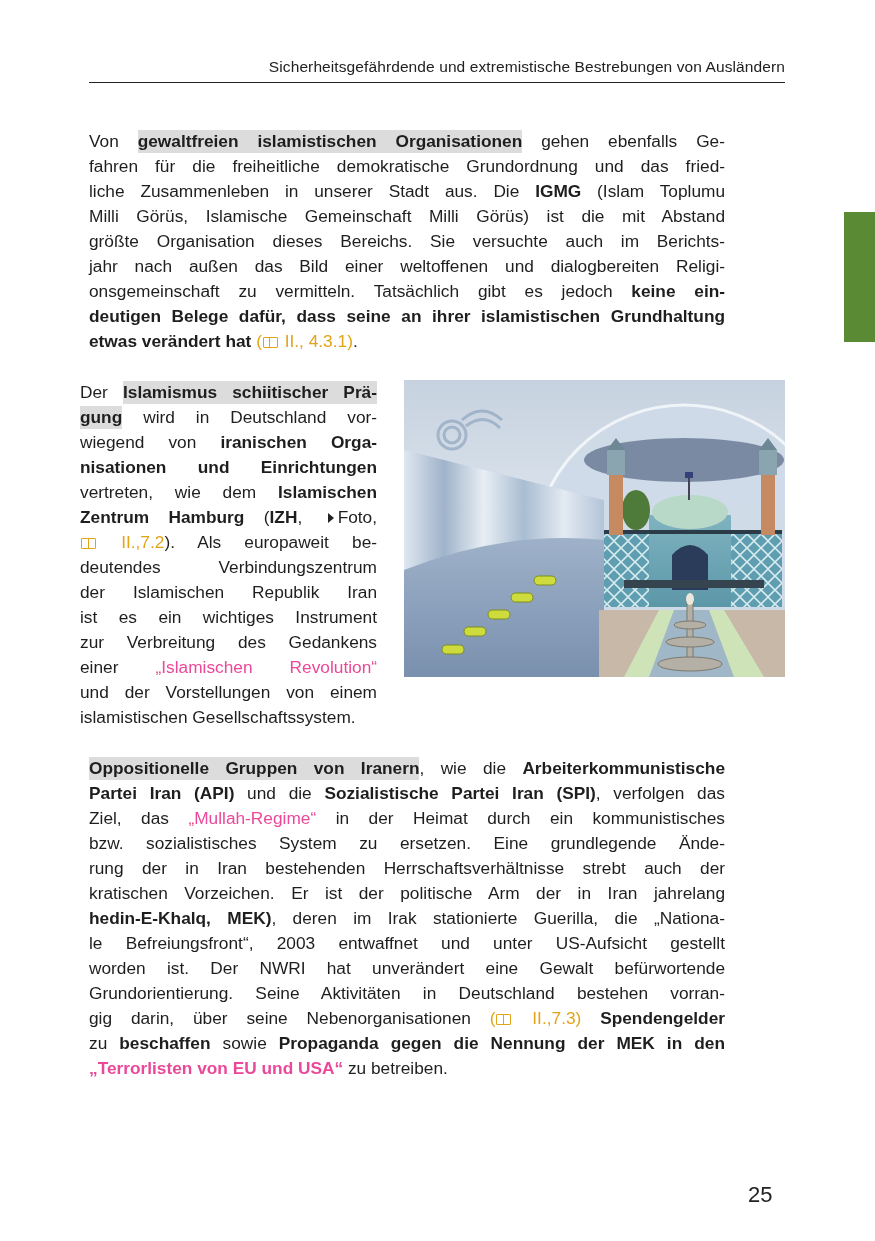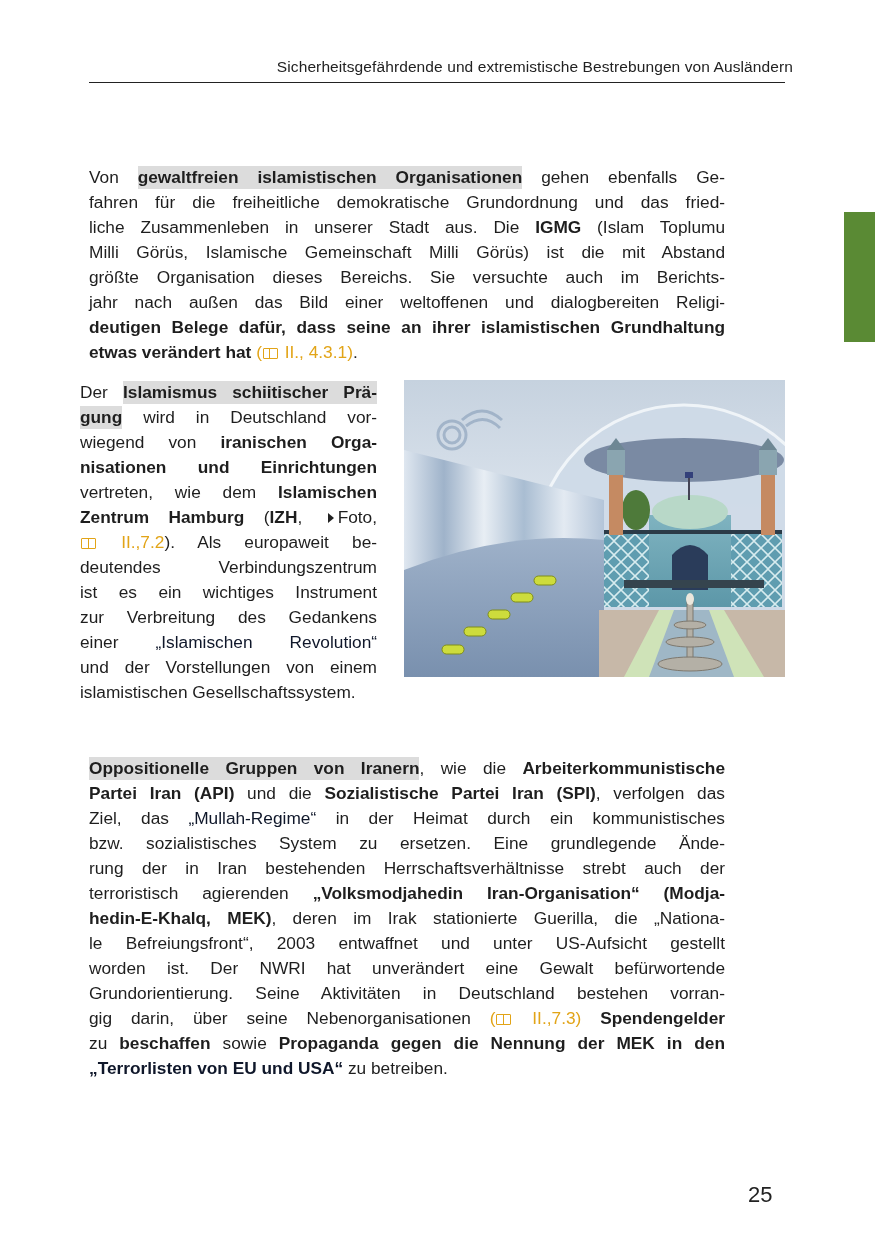--- a/index.html
+++ b/index.html
@@ -2,21 +2,21 @@
 <html><head>
   <meta charset="utf-8">
   <style>
     html, body { margin: 0; padding: 0; background: #ffffff; }
     body {
       width: 875px; height: 1241px; position: relative; overflow: hidden;
       font-family: "Liberation Sans", "DejaVu Sans", sans-serif;
       color: #1e1e1e;
     }
     .running-header {
-      position: absolute; left: 97px; top: 58px; width: 696px;
+      position: absolute; left: 89px; top: 58px; width: 696px;
       text-align: right; font-size: 15.5px; color: #222; letter-spacing: 0.1px;
     }
     .header-rule {
       position: absolute; left: 89px; top: 82px; width: 696px; height: 0;
       border-top: 1.3px solid #222;
     }
     .side-tab {
       position: absolute; left: 844px; top: 212px; width: 31px; height: 130px;
       background: #5a8a34;
     }
@@ -25,21 +25,21 @@
     }
     .para { position: absolute; font-size: 17.3px; line-height: 25px; }
     .line {
       display: block; height: 25px; white-space: nowrap;
       text-align: justify; text-align-last: justify;
     }
     .line.last { text-align-last: left; }
     .b { font-weight: bold; }
     .hl { background: #dcdcdc; font-weight: bold; padding: 1px 0 2px; }
     .ref { color: #e2a417; }
-    .quote { color: #0f172a; }
+    .quote { color: #ec4899; }
     .quote.b { font-weight: bold; }
     .book-icon {
       display: inline-block; width: 15px; height: 11px; margin: 0 2px -1px 1px;
       border: 1.5px solid #e2a417; border-radius: 1px; position: relative;
       box-sizing: border-box; vertical-align: baseline;
     }
     .book-icon::after {
       content: ""; position: absolute; left: 5.5px; top: 0; width: 0; height: 100%;
       border-left: 1.3px solid #e2a417;
     }
@@ -54,40 +54,42 @@
       overflow: hidden; background: linear-gradient(180deg,#b9c9dc 0%,#d4dfea 40%,#aebfd4 100%);
     }
   </style>
 </head>
 <body>
 
 <div class="running-header">Sicherheitsgefährdende und extremistische Bestrebungen von Ausländern</div>
 <div class="header-rule"></div>
 <div class="side-tab"></div>
 
-<div class="para" id="p1" style="left:89px; top:129px; width:636px;margin-top:36px;">
+<div class="para" id="p1" style="left:89px; top:129px; width:636px;">
     <span class="line"><span>Von </span><span class="hl">gewaltfreien islamistischen Organisationen</span><span> gehen ebenfalls Ge-</span></span>
     <span class="line"><span>fahren für die freiheitliche demokratische Grundordnung und das fried-</span></span>
     <span class="line"><span>liche Zusammenleben in unserer Stadt aus. Die </span><span class="b">IGMG</span><span> (Islam Toplumu</span></span>
     <span class="line"><span>Milli Görüs, Islamische Gemeinschaft Milli Görüs) ist die mit Abstand</span></span>
     <span class="line"><span>größte Organisation dieses Bereichs. Sie versuchte auch im Berichts-</span></span>
     <span class="line"><span>jahr nach außen das Bild einer weltoffenen und dialogbereiten Religi-</span></span>
+    <span class="line"><span>onsgemeinschaft zu vermitteln. Tatsächlich gibt es jedoch </span><span class="b">keine ein-</span></span>
     <span class="line"><span class="b">deutigen Belege dafür, dass seine an ihrer islamistischen Grundhaltung</span></span>
     <span class="line last"><span class="b">etwas verändert hat</span><span class="ref"> (</span><span class="book-icon"></span><span class="ref"> II., 4.3.1)</span><span>.</span></span>
   </div>
 
 <div class="para" id="p2" style="left:80px; top:380px; width:297px;">
     <span class="line"><span>Der </span><span class="hl">Islamismus schiitischer Prä-</span></span>
     <span class="line"><span class="hl">gung</span><span> wird in Deutschland vor-</span></span>
     <span class="line"><span>wiegend von </span><span class="b">iranischen Orga-</span></span>
     <span class="line"><span class="b">nisationen und Einrichtungen</span></span>
     <span class="line"><span>vertreten, wie dem </span><span class="b">Islamischen</span></span>
     <span class="line"><span class="b">Zentrum Hamburg</span><span> (</span><span class="b">IZH</span><span>, </span><span class="arrow-icon"></span><span>Foto,</span></span>
     <span class="line"><span class="book-icon"></span><span class="ref"> II.,7.2</span><span>). Als europaweit be-</span></span>
     <span class="line"><span>deutendes Verbindungszentrum</span></span>
+    <span class="line"><span>der Islamischen Republik Iran</span></span>
     <span class="line"><span>ist es ein wichtiges Instrument</span></span>
     <span class="line"><span>zur Verbreitung des Gedankens</span></span>
     <span class="line"><span>einer </span><span class="quote">„Islamischen Revolution“</span></span>
     <span class="line"><span>und der Vorstellungen von einem</span></span>
     <span class="line last"><span>islamistischen Gesellschaftssystem.</span></span>
   </div>
 
 <div class="photo">
   <svg width="381" height="297" viewBox="0 0 381 297">
     <defs>
@@ -171,21 +173,21 @@
     <ellipse cx="286" cy="219" rx="4" ry="6" fill="#ece7dc"></ellipse>
   </svg>
 </div>
 
 <div class="para" id="p3" style="left:89px; top:756px; width:636px;">
     <span class="line"><span class="hl">Oppositionelle Gruppen von Iranern</span><span>, wie die </span><span class="b">Arbeiterkommunistische</span></span>
     <span class="line"><span class="b">Partei Iran (API)</span><span> und die </span><span class="b">Sozialistische Partei Iran (SPI)</span><span>, verfolgen das</span></span>
     <span class="line"><span>Ziel, das </span><span class="quote">„Mullah-Regime“</span><span> in der Heimat durch ein kommunistisches</span></span>
     <span class="line"><span>bzw. sozialistisches System zu ersetzen. Eine grundlegende Ände-</span></span>
     <span class="line"><span>rung der in Iran bestehenden Herrschaftsverhältnisse strebt auch der</span></span>
-    <span class="line"><span>terroristisch agierenden </span><span class="b">„Volksmodjahedin Iran-Organisation“ (Modja-</span></span>
+    <span class="line"><span>kratischen Vorzeichen. Er ist der politische Arm der in Iran jahrelang</span></span>
     <span class="line"><span class="b">hedin-E-Khalq, MEK)</span><span>, deren im Irak stationierte Guerilla, die „Nationa-</span></span>
     <span class="line"><span>le Befreiungsfront“, 2003 entwaffnet und unter US-Aufsicht gestellt</span></span>
     <span class="line"><span>worden ist. Der NWRI hat unverändert eine Gewalt befürwortende</span></span>
     <span class="line"><span>Grundorientierung. Seine Aktivitäten in Deutschland bestehen vorran-</span></span>
     <span class="line"><span>gig darin, über seine Nebenorganisationen </span><span class="ref">(</span><span class="book-icon"></span><span class="ref"> II.,7.3)</span><span> </span><span class="b">Spendengelder</span></span>
     <span class="line"><span>zu </span><span class="b">beschaffen</span><span> sowie </span><span class="b">Propaganda gegen die Nennung der MEK in den</span></span>
     <span class="line last"><span class="quote b">„Terrorlisten von EU und USA“</span><span> zu betreiben.</span></span>
   </div>
 
 <div class="page-number">25</div>

